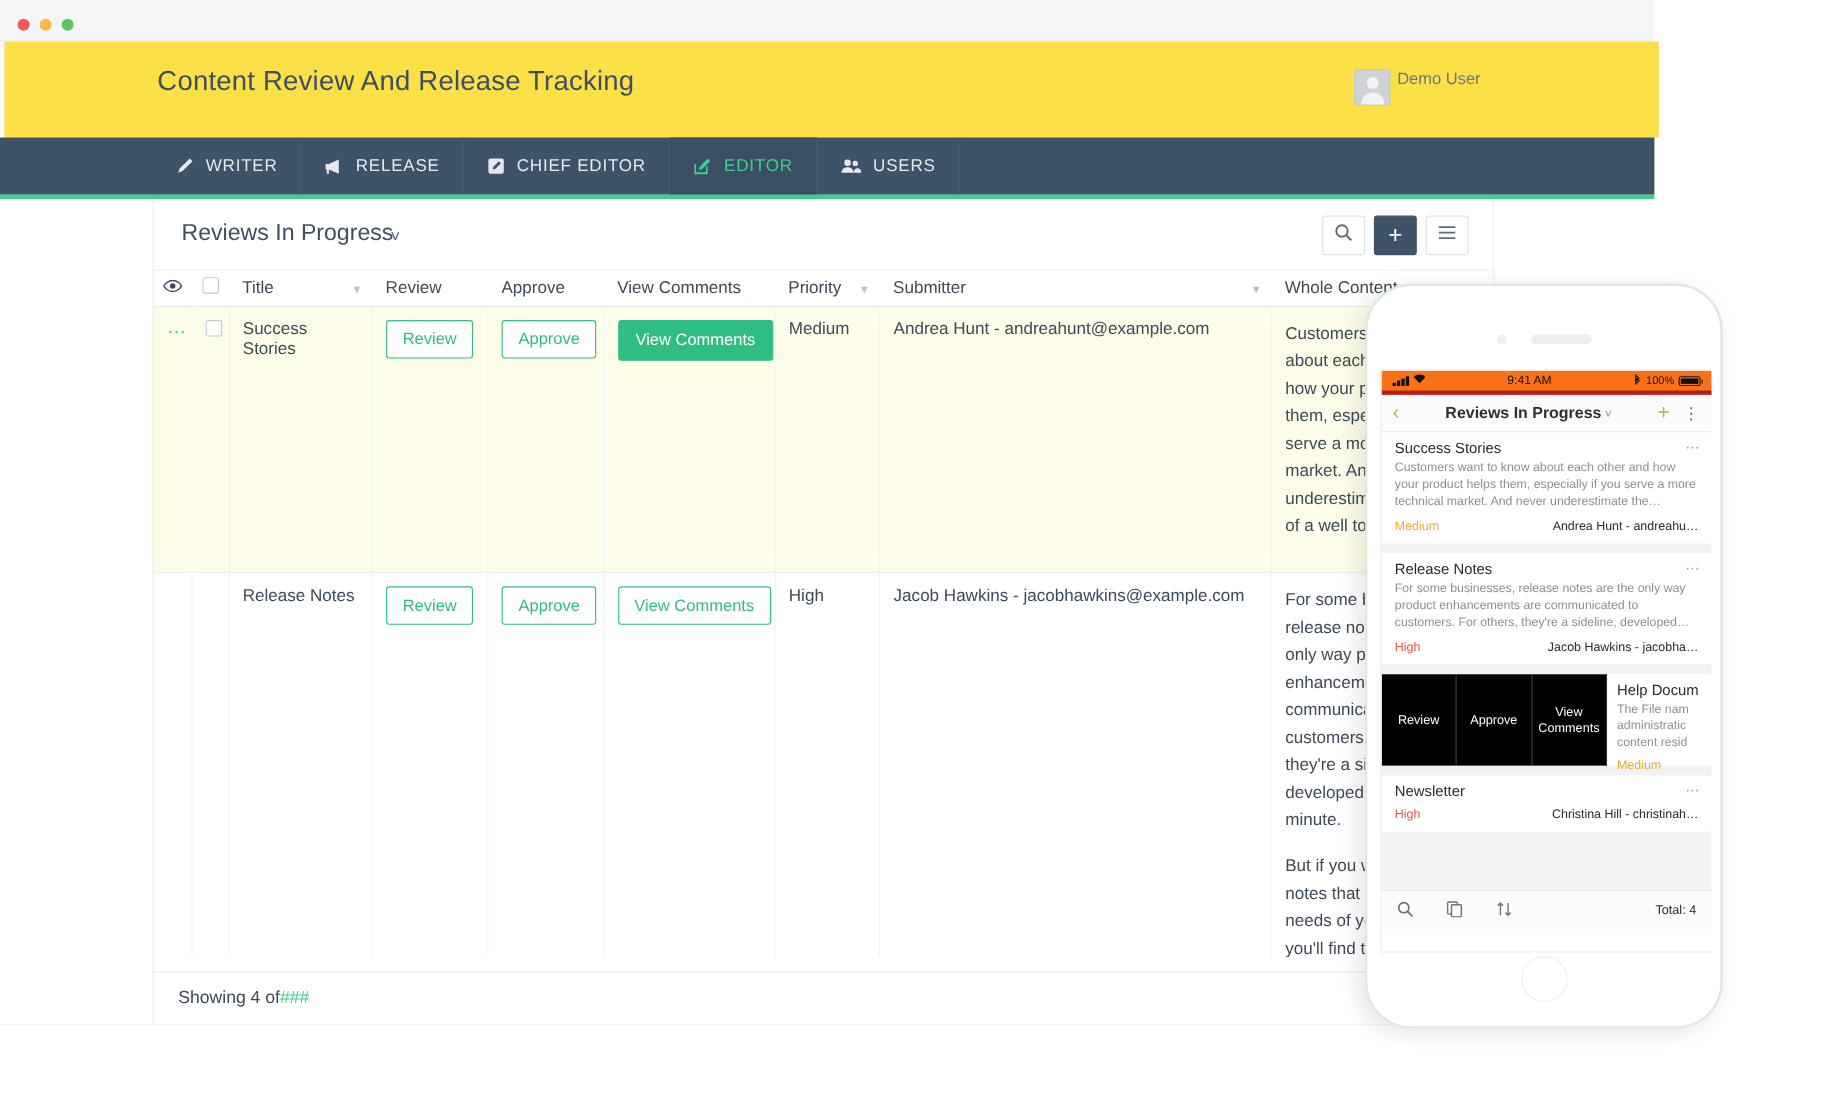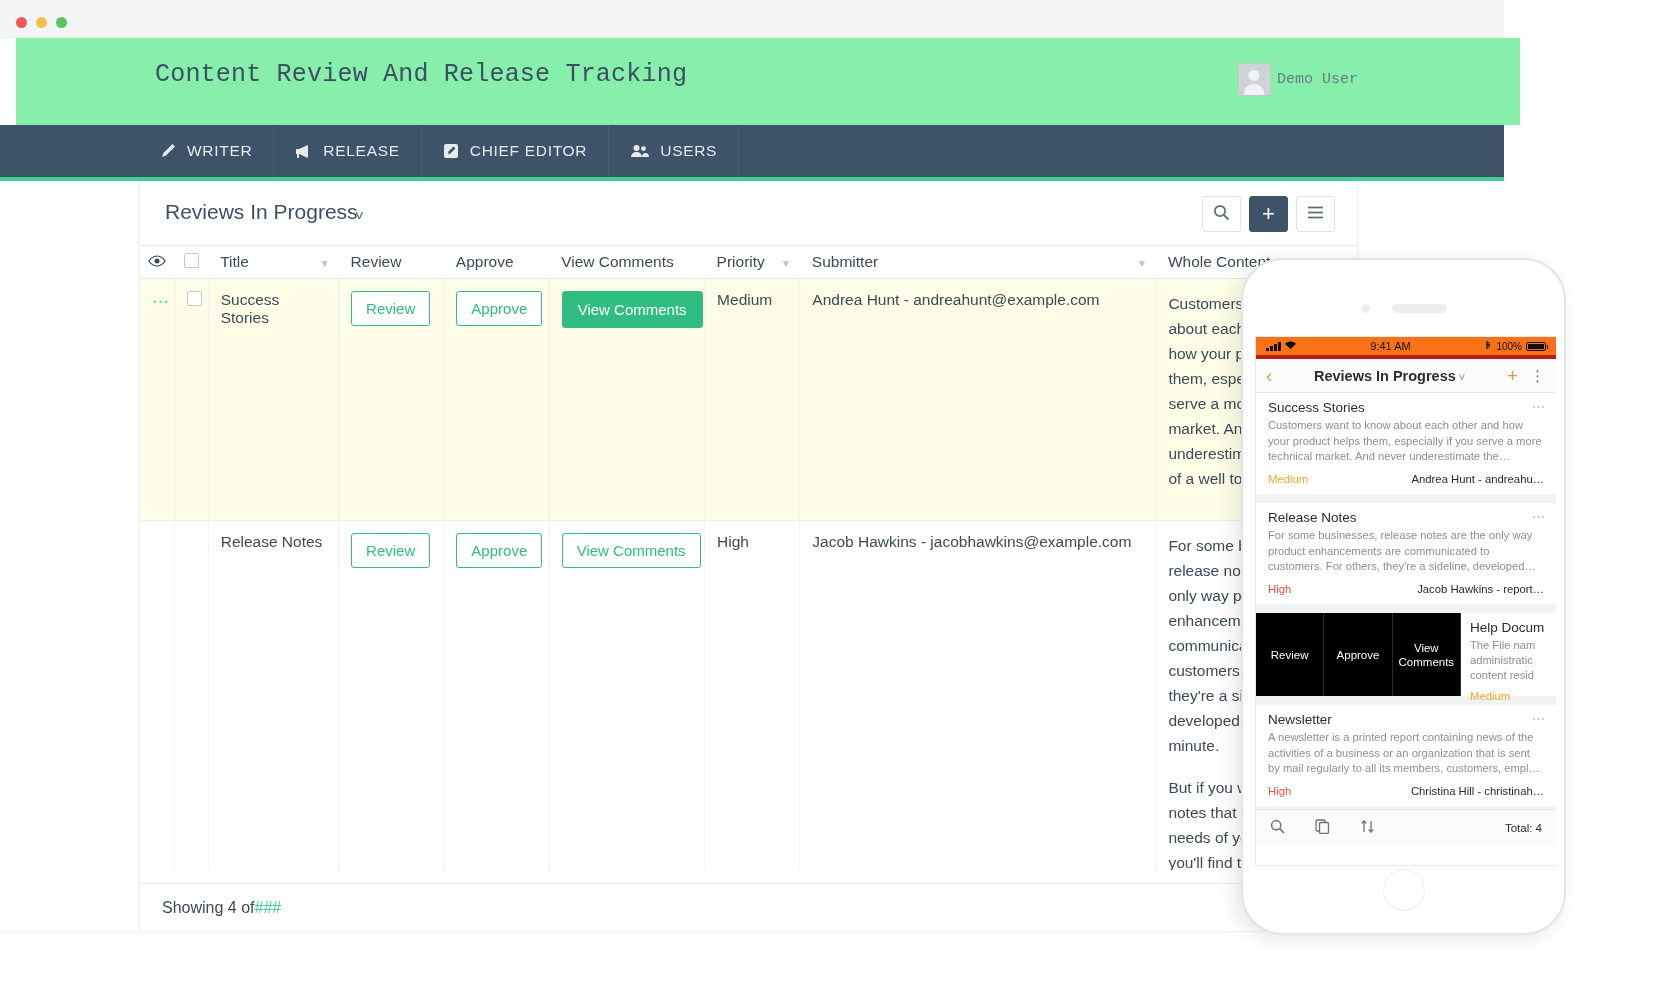--- a/index.html
+++ b/index.html
@@ -15,29 +15,28 @@
   .chrome {
     position:absolute; left:0; top:0; width:1504px; height:38px;
     background:#f4f5f6; border-bottom:1px solid #e7e9eb;
   }
   .dots { position:absolute; left:16px; top:17px; display:flex; gap:9px; }
   .dot { width:11px; height:11px; border-radius:50%; }
   .dot.r{background:#f35952;} .dot.y{background:#f7bd4c;} .dot.g{background:#5ec45e;}
 
   
   .app-head {
-    position:absolute; left:16px; top:38px; width:1504px; height:87px;
-    background:#86efac;
-    font-family:Liberation Mono, monospace;
+    position:absolute; left:4px; top:38px; width:1504px; height:87px;
+    background:#fde047;
   }
   .app-title {
     position:absolute; left:139px; top:22px;
     font-size:25px; color:#3e4f61; font-weight:400; letter-spacing:.2px;
   }
-  .user-box { position:absolute; right:162px; top:25px; display:flex; align-items:center; gap:6px; }
+  .user-box { position:absolute; right:162px; top:25px; display:flex; gap:6px; }
   .avatar {
     width:33px; height:33px; background:#cfd3d7; border:1px solid #c2c6cb; border-radius:2px;
     position:relative; overflow:hidden;
   }
   .avatar::before{content:"";position:absolute;left:50%;top:6px;transform:translateX(-50%);
      width:11px;height:11px;border-radius:50%;background:#f2f3f4;}
   .avatar::after{content:"";position:absolute;left:50%;top:20px;transform:translateX(-50%);
      width:21px;height:14px;border-radius:11px 11px 0 0;background:#f2f3f4;}
   .user-name { font-size:15px; color:#6b7883; }
 
@@ -239,20 +238,29 @@
     <div class="nav-item">
       <span class="gl">
         <svg width="16" height="16" viewBox="0 0 16 16">
             <rect x="1" y="1" width="14" height="14" rx="2" fill="#e6eaee"></rect>
             <path fill="#3f5368" d="M10.5 3.6l1.9 1.9-5 5-2.4.5.5-2.4z"></path>
           </svg>
       </span>
       <span>CHIEF EDITOR</span>
     </div>
 
+    <div class="nav-item active">
+      <span class="gl">
+        <svg width="17" height="17" viewBox="0 0 17 17">
+            <path fill="none" stroke="#3ecf8e" stroke-width="1.6" d="M2 6v8.5h10.5V8"></path>
+            <path fill="#3ecf8e" d="M13.3 1.2l2.3 2.3-7.3 7.3-3 .8.8-3z"></path>
+          </svg>
+      </span>
+      <span>EDITOR</span>
+    </div>
 
     <div class="nav-item">
       <span class="gl">
         <svg width="19" height="14" viewBox="0 0 19 14">
           <circle cx="6.5" cy="4" r="3" fill="#e6eaee"></circle>
           <circle cx="13.5" cy="4.6" r="2.4" fill="#e6eaee"></circle>
           <path fill="#e6eaee" d="M1 13c0-3 2.5-5 5.5-5s5.5 2 5.5 5z"></path>
           <path fill="#e6eaee" d="M12 13c0-2.4 1.6-4 3.6-4S19 10.6 19 13z"></path>
         </svg>
       </span>
@@ -461,41 +469,40 @@
           </div>
         </div>
         <div class="m-sep"></div>
 
         <div class="m-card">
           <span class="m-card-more">⋯</span>
           <div class="m-card-title">Release Notes</div>
           <div class="m-card-body">For some businesses, release notes are the only way product enhancements are communicated to customers. For others, they're a sideline, developed…</div>
           <div class="m-card-foot">
             <span style="color:#f1503f">High</span>
-            <span class="m-sub">Jacob Hawkins - report…</span>
+            <span class="m-sub">Jacob Hawkins - jacobha…</span>
           </div>
         </div>
         <div class="m-sep"></div>
 
         <div class="swipe-row">
           <div class="swipe-act">Review</div>
           <div class="swipe-act">Approve</div>
           <div class="swipe-act">View Comments</div>
           <div class="swipe-peek">
             <div class="m-card-title">Help Docum</div>
             <div class="pk">The File nam administratic content resid</div>
             <div class="pk-pri">Medium</div>
           </div>
         </div>
         <div class="m-sep"></div>
 
         <div class="m-card">
           <span class="m-card-more">⋯</span>
           <div class="m-card-title">Newsletter</div>
-          <div class="m-card-body">A newsletter is a printed report containing news of the activities of a business or an organization that is sent by mail regularly to all its members, customers, empl…</div>
           <div class="m-card-foot">
             <span style="color:#f1503f">High</span>
             <span class="m-sub">Christina Hill - christinah…</span>
           </div>
         </div>
       </div>
 
       <div class="m-toolbar">
         <span>
           <svg width="15" height="15" viewBox="0 0 15 15">

